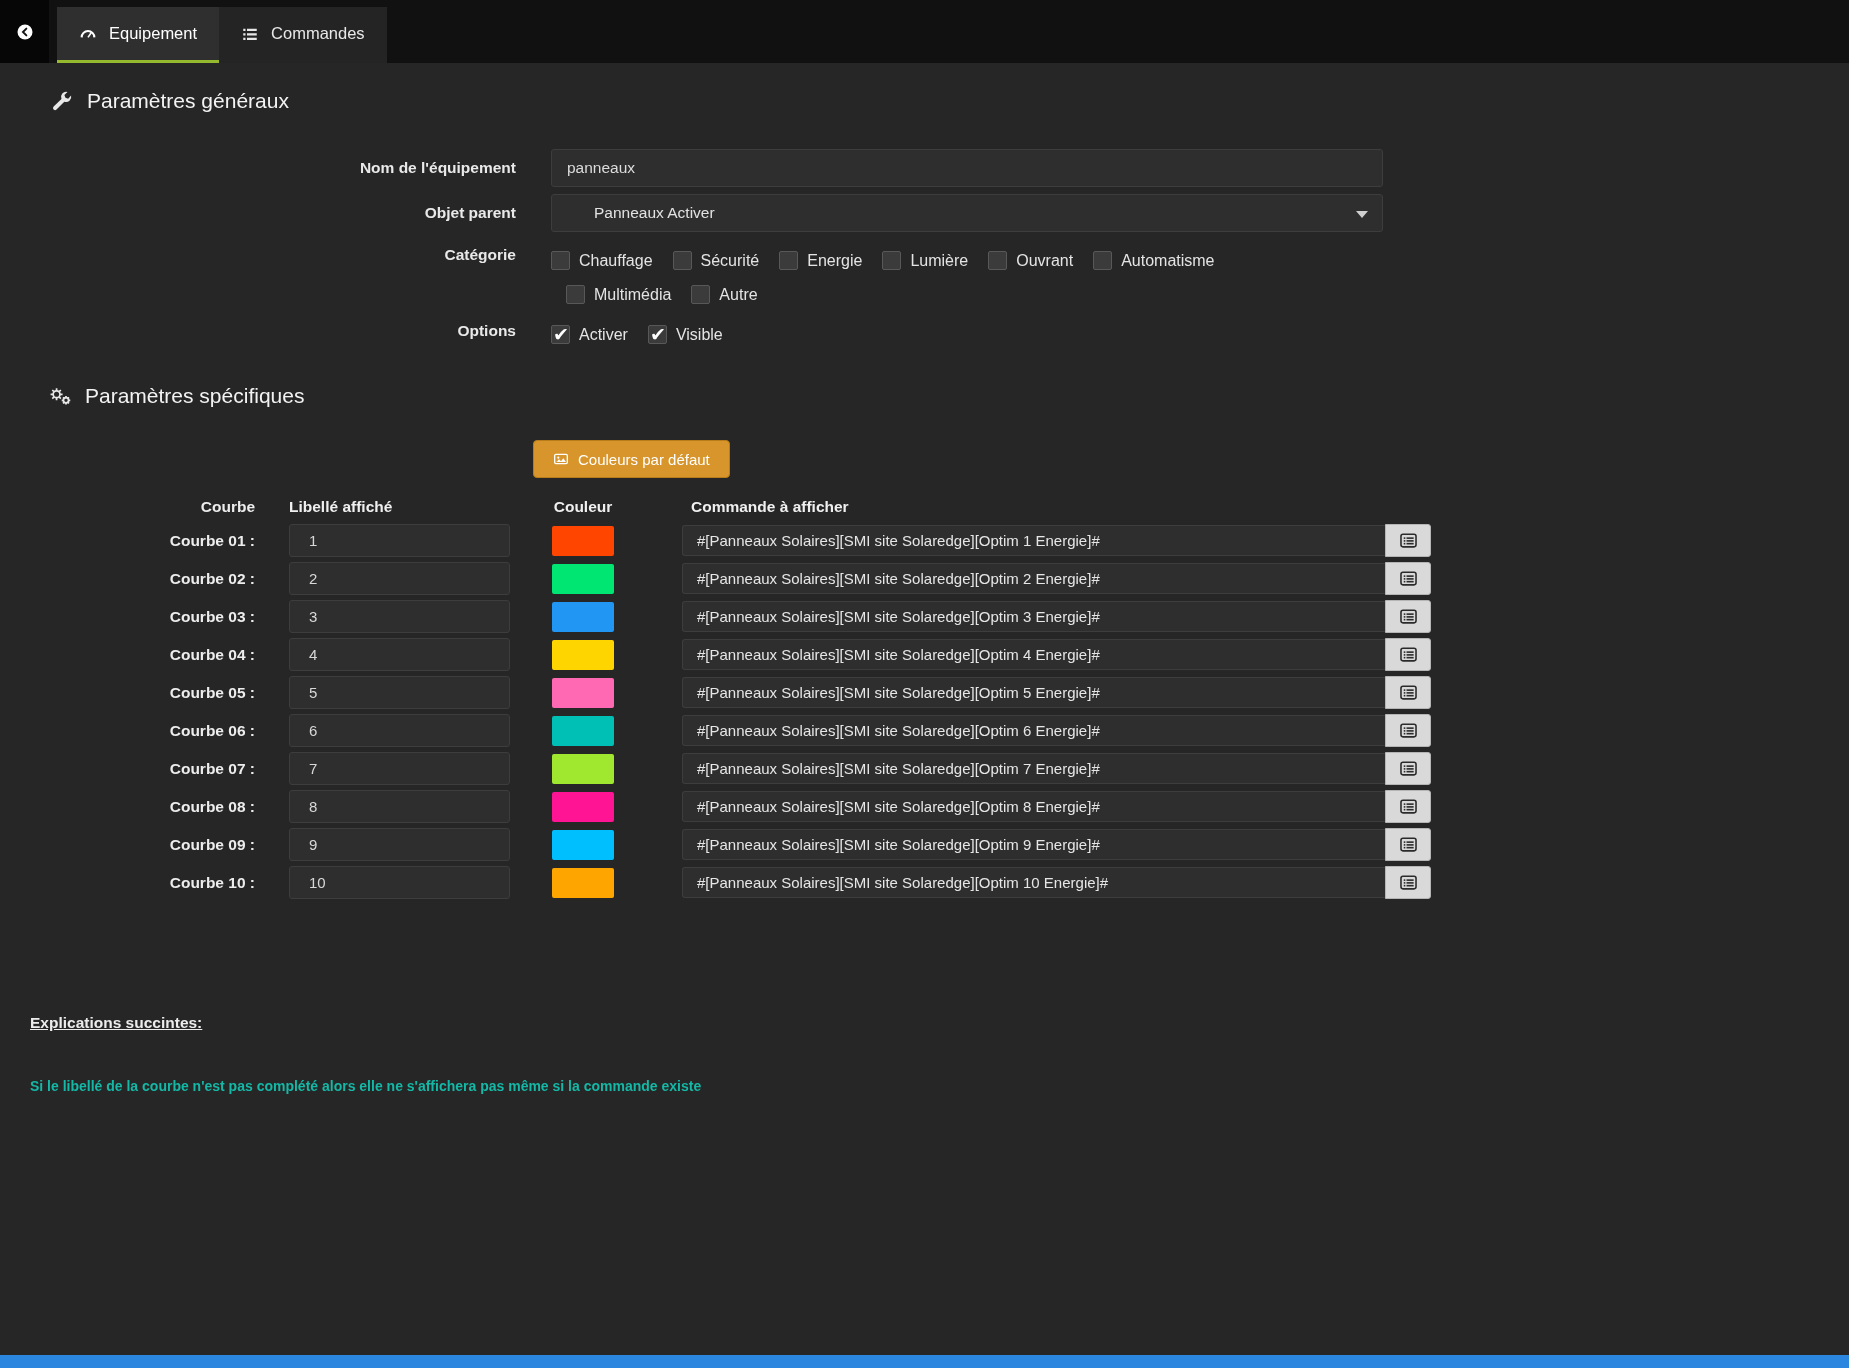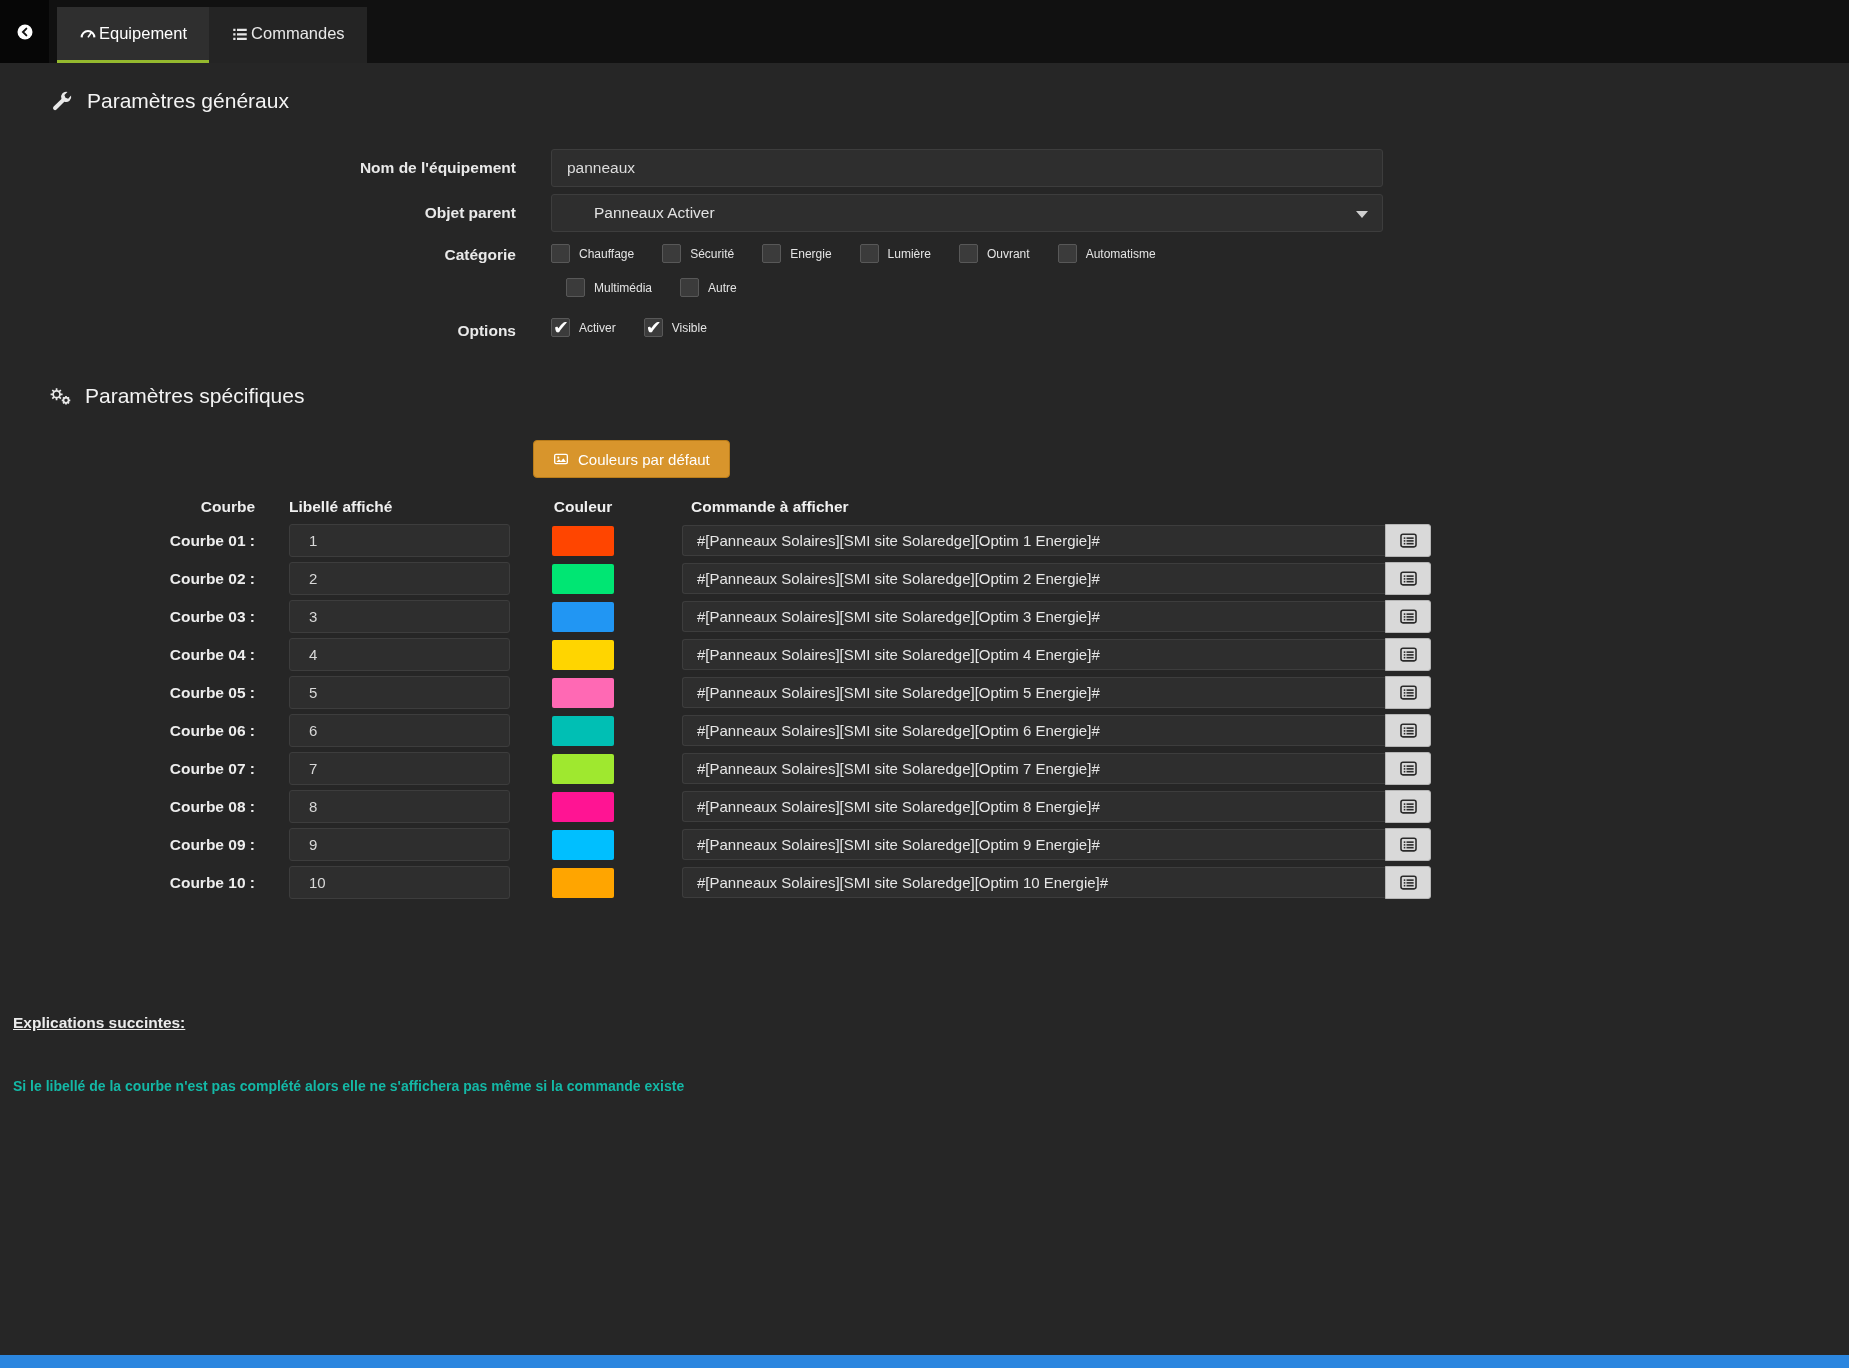--- a/index.html
+++ b/index.html
@@ -1,56 +1,56 @@
 <!DOCTYPE html>
 <html><head>
 <meta charset="utf-8">
 <style>
 *{box-sizing:border-box;margin:0;padding:0}
 html,body{width:1849px;height:1368px}
 body{background:#262626;font-family:"Liberation Sans",sans-serif;color:#e4e4e4;position:relative;overflow:hidden}
 .topbar{height:63px;background:#111;display:flex}
 .back-btn{width:49px;background:#060606;display:flex;align-items:center;justify-content:center;cursor:pointer;flex:none}
 .tabs{display:flex;margin-left:8px}
-.tab{display:flex;align-items:center;gap:2px;padding:0 22px;font-size:16.5px;color:#e8e8e8;background:#242424;margin-top:7px;border-bottom:3px solid transparent;cursor:pointer}
+.tab{display:flex;align-items:center;gap:12px;padding:0 22px;font-size:16.5px;color:#e8e8e8;background:#242424;margin-top:7px;border-bottom:3px solid transparent;cursor:pointer}
 .tab.active{background:#2f2f2f;border-bottom-color:#94b92e;color:#fff}
 .tab-icon{width:18px;height:18px;flex:none}
 .section-title{display:flex;align-items:center;gap:13px;font-size:21px;font-weight:400;color:#f3f3f3;margin:26px 0 0 50px}
 .section-title.specific{margin-top:40px;margin-left:48px}
 .h-icon{width:24px;height:22px;flex:none}
 .form{margin-top:36px}
 .form-row{display:flex;align-items:center;margin-bottom:7px}
 .form-row.top{align-items:flex-start}
 .form-label{width:516px;flex:none;text-align:right;font-weight:bold;font-size:15.5px;color:#e9e9e9}
 .form-row.top .form-label{padding-top:2px}
 .form-field{margin-left:35px;width:832px;flex:none}
 .text-input{width:100%;height:38px;background:#2e2e2e;border:1px solid #3d3d3d;border-radius:3px;color:#dcdcdc;padding:0 15px;font-size:15.5px;font-family:inherit}
 .select{width:100%;height:38px;background:#2e2e2e;border:1px solid #3d3d3d;border-radius:3px;display:flex;align-items:center;padding:0 42px;position:relative;cursor:pointer;font-size:15.5px;color:#e2e2e2}
 .caret{position:absolute;right:14px;top:16px;width:0;height:0;border-left:6px solid transparent;border-right:6px solid transparent;border-top:7px solid #cfcfcf}
-.check-row{display:flex;align-items:flex-start;gap:0 28px;font-size:12px;min-height:26px}
+.check-row{display:flex;align-items:flex-end;gap:0 20px;font-size:16px;min-height:26px}
 .check-row.indent{margin-top:8px;padding-left:15px}
 .check-item{display:flex;align-items:center;gap:9px;cursor:pointer}
 .checkbox{width:19px;height:19px;background:#3b3b3b;border:1px solid #585858;border-radius:2px;position:relative;flex:none}
 .checkbox.checked::after{content:"✔";position:absolute;left:1px;top:-3px;font-size:19px;color:#fff}
 .colors-btn{display:inline-flex;align-items:center;gap:9px;margin:32px 0 0 533px;height:38px;padding:0 19px;background:#d8952c;border:1px solid #b97c1a;border-radius:4px;color:#fff;font-size:15px;font-family:inherit;cursor:pointer}
 .btn-icon{width:16px;height:16px;flex:none}
 .curve-table{margin-top:20px}
 .thead{display:flex;align-items:center;font-weight:bold;font-size:15.5px;color:#f0f0f0;margin-bottom:8px}
 .trow{display:flex;align-items:center;margin-bottom:5px}
 .col-curve{width:255px;flex:none;text-align:right;font-weight:bold;font-size:15.5px;color:#ededed}
 .col-lib{width:221px;flex:none;margin-left:34px}
 .col-color{width:62px;flex:none;margin-left:42px;display:flex;justify-content:center}
 .col-cmd{flex:none;margin-left:68px;width:749px;display:flex;align-items:center}
 .thead .col-cmd{padding-left:9px}
 .lib-input{width:100%;height:33px;background:#2e2e2e;border:1px solid #3d3d3d;border-radius:3px;color:#d8d8d8;padding:0 19px;font-size:15px;font-family:inherit}
 .swatch{width:62px;height:30px;border-radius:2px;cursor:pointer;display:block}
 .cmd-input{flex:1;height:31px;background:#2e2e2e;border:1px solid #3d3d3d;border-right:none;border-radius:3px 0 0 3px;color:#e6e6e6;padding:0 14px;font-size:15px;font-family:inherit}
 .cmd-btn{width:46px;height:33px;flex:none;background:#d9d9d9;border:1px solid #b5b5b5;border-radius:0 3px 3px 0;display:flex;align-items:center;justify-content:center;cursor:pointer}
 .row-icon{width:19px;height:19px}
-.notes{position:absolute;left:13px;top:1014px}
+.notes{position:absolute;left:30px;top:1014px}
 .notes-title{font-size:15.5px;font-weight:bold;text-decoration:underline;color:#ececec}
 .notes-text{margin-top:46px;font-size:14px;font-weight:bold;color:#14b8a6}
 .bottom-strip{position:absolute;left:0;bottom:0;width:100%;height:13px;background:#2b86df}
 </style>
 </head>
 <body>
 
 <div class="app">
 
   <header class="topbar">

